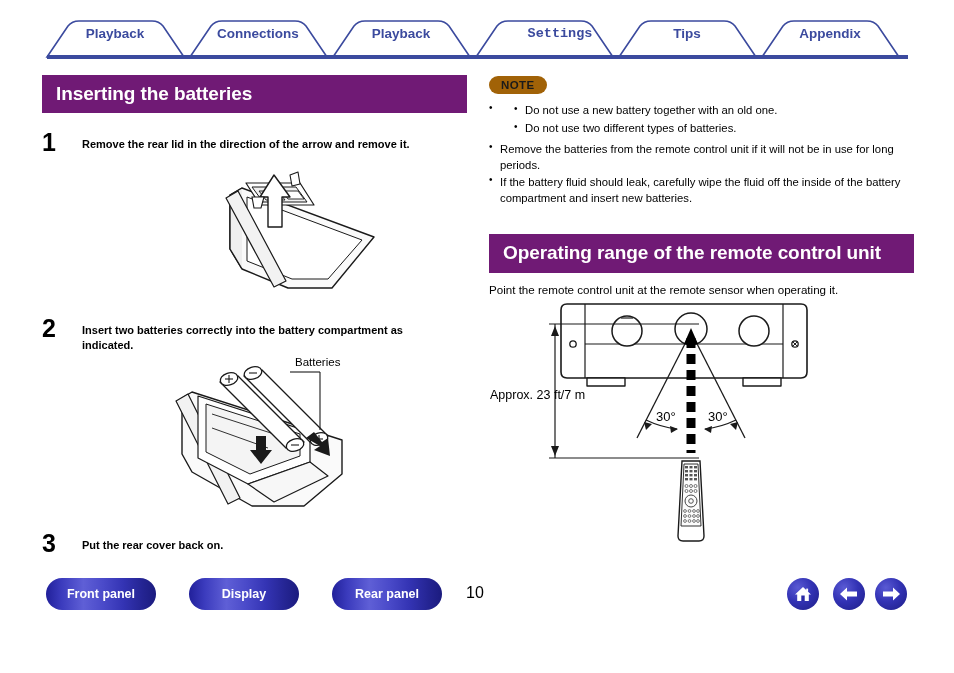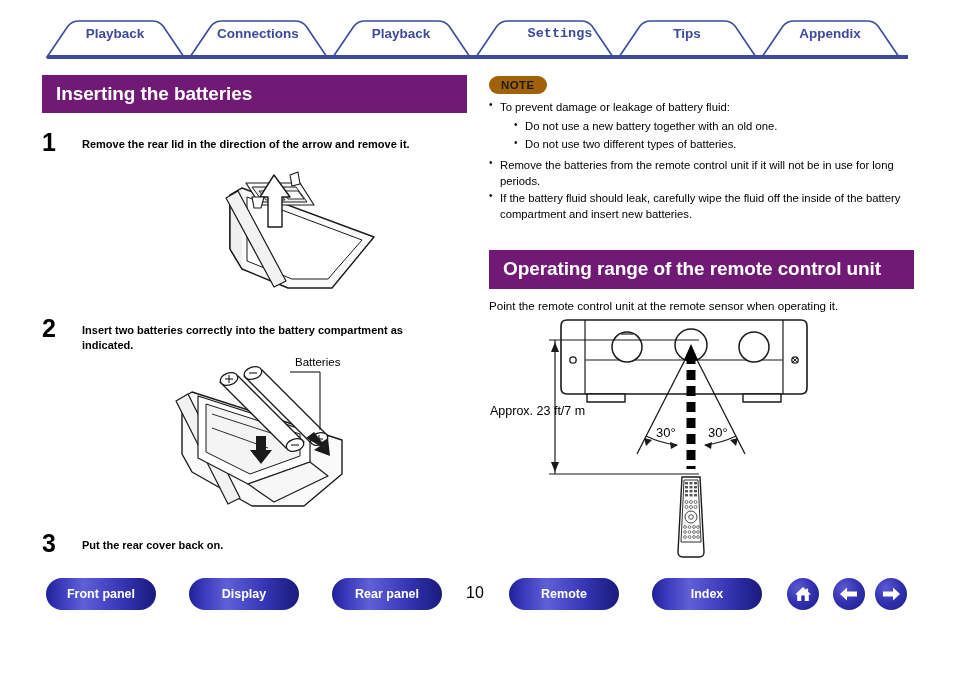--- a/index.html
+++ b/index.html
@@ -316,21 +316,20 @@
   </div>
 
 </div>
 
 <div class="col-right">
 
   <div>
     <div class="note-badge">NOTE</div>
     <ul class="note-list">
       <li>
-        <span>To prevent damage or leakage of battery fluid:</span>
         <ul class="note-sublist">
           <li>Do not use a new battery together with an old one.</li>
           <li>Do not use two different types of batteries.</li>
         </ul>
       </li>
       <li>Remove the batteries from the remote control unit if it will not be in use for long periods.</li>
       <li>If the battery fluid should leak, carefully wipe the fluid off the inside of the battery compartment and insert new batteries.</li>
     </ul>
   </div>
 
@@ -448,22 +447,20 @@
 </div>
 
 <div class="footer">
 
   <div class="pill" style="left:46px;  width:110px;">Front panel</div>
   <div class="pill" style="left:189px; width:110px;">Display</div>
   <div class="pill" style="left:332px; width:110px;">Rear panel</div>
 
   <div class="page-num" style="left:455px; width:40px;">10</div>
 
-  <div class="pill" style="left:509px; width:110px;">Remote</div>
-  <div class="pill" style="left:652px; width:110px;">Index</div>
 
   <div class="circle-btn" style="left:787px;">
     <svg width="20" height="20" viewBox="0 0 20 20">
       <path d="M 10 3 L 18 10.5 L 15.8 10.5 L 15.8 17 L 4.2 17 L 4.2 10.5 L 2 10.5 Z" fill="#ffffff"></path>
       <rect x="8.3" y="11.5" width="3.4" height="5.5" fill="#2a2aa5"></rect>
       <rect x="13.2" y="4.6" width="1.9" height="3.2" fill="#ffffff"></rect>
     </svg>
   </div>
 
   <div class="circle-btn" style="left:833px;">

